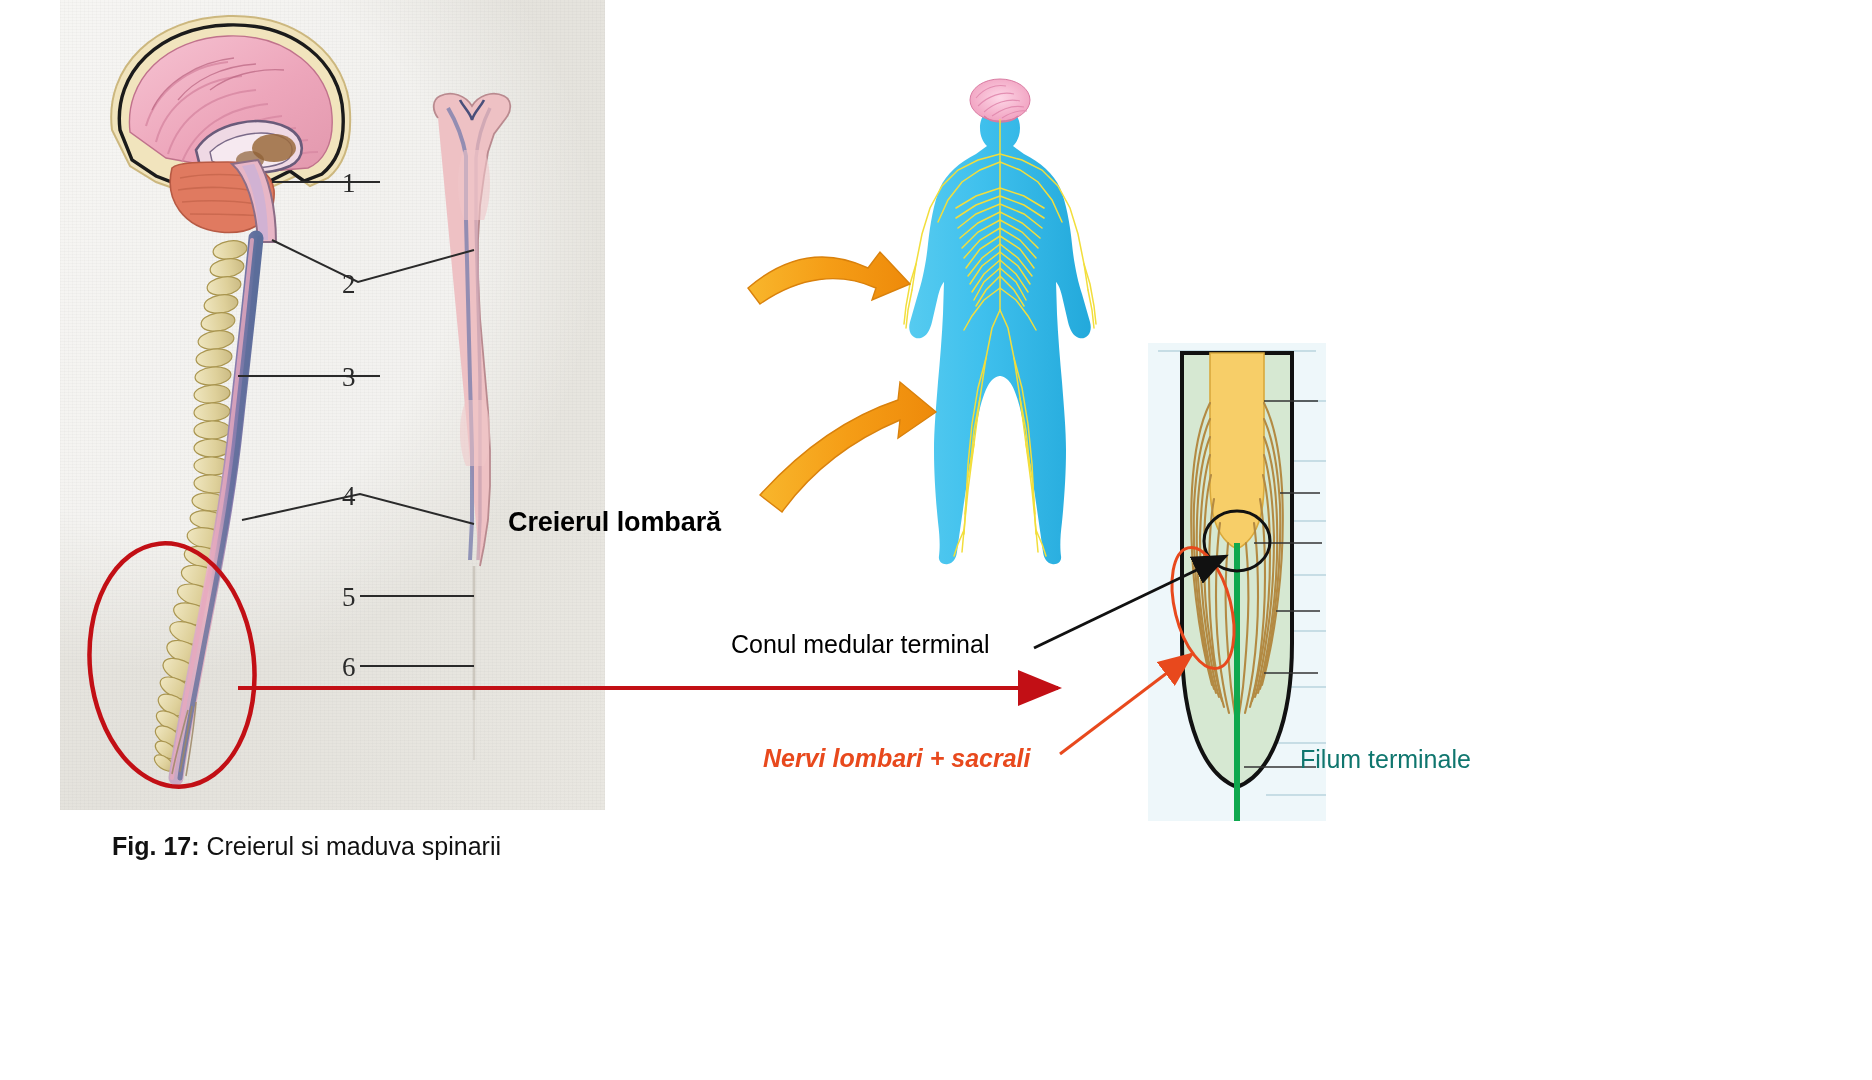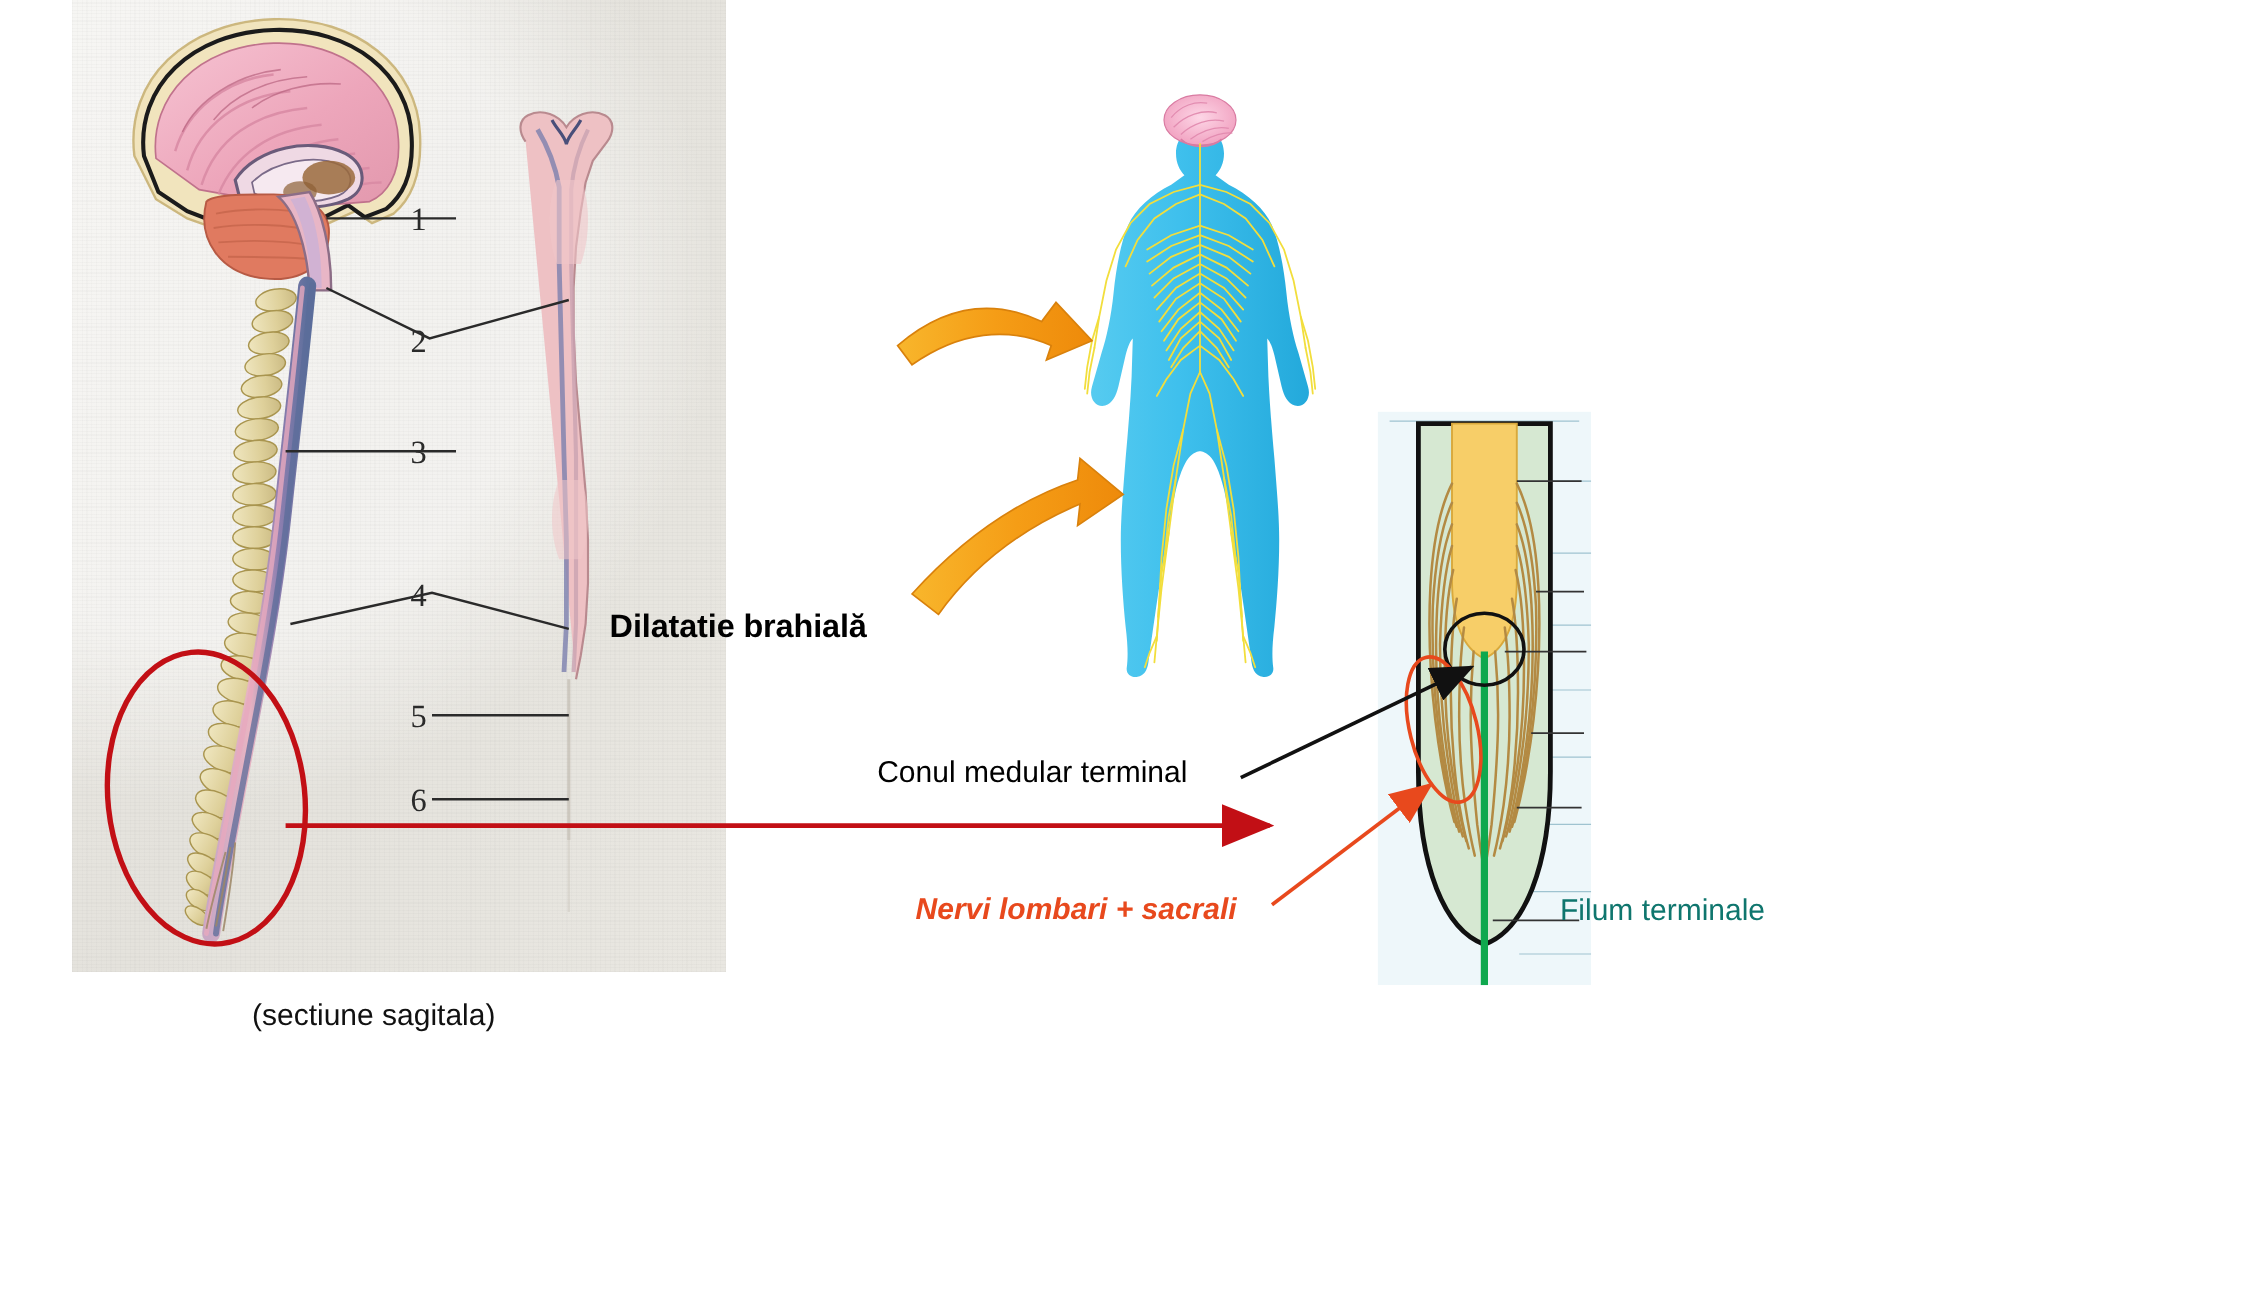--- a/index.html
+++ b/index.html
@@ -418,26 +418,28 @@
       <path d="M760 495 C808 442 856 414 898 400 L900 382 L936 412 L898 438 L900 420
                C862 436 818 462 782 512 Z" fill="url(#orangeArrow)" stroke="#d9810c" stroke-width="1.4"></path>
     </g>
 
     <line x1="1034" y1="648" x2="1226" y2="556" stroke="#111111" stroke-width="3" marker-end="url(#blackHead)"></line>
 
     <line x1="1060" y1="754" x2="1192" y2="654" stroke="#e8491d" stroke-width="3" marker-end="url(#orangeHead)"></line>
   </svg>
 
 
-  <div class="lbl lbl-lombara">Dilatatie brahială</div>
+  <div class="lbl lbl-lombara">Creierul lombară</div>
 
   <div class="lbl lbl-conul">Conul medular terminal</div>
 
   <div class="lbl lbl-nervi">Nervi lombari + sacrali</div>
 
   <div class="lbl lbl-filum">Filum terminale</div>
 
   <div class="caption-left">
-    <span class="c2">(sectiune sagitala)</span>
+    <span class="c1">
+      <b>Fig. 17:</b><span> Creierul si maduva spinarii</span>
+    </span>
   </div>
 
 
 </div>
 
 </body></html>

